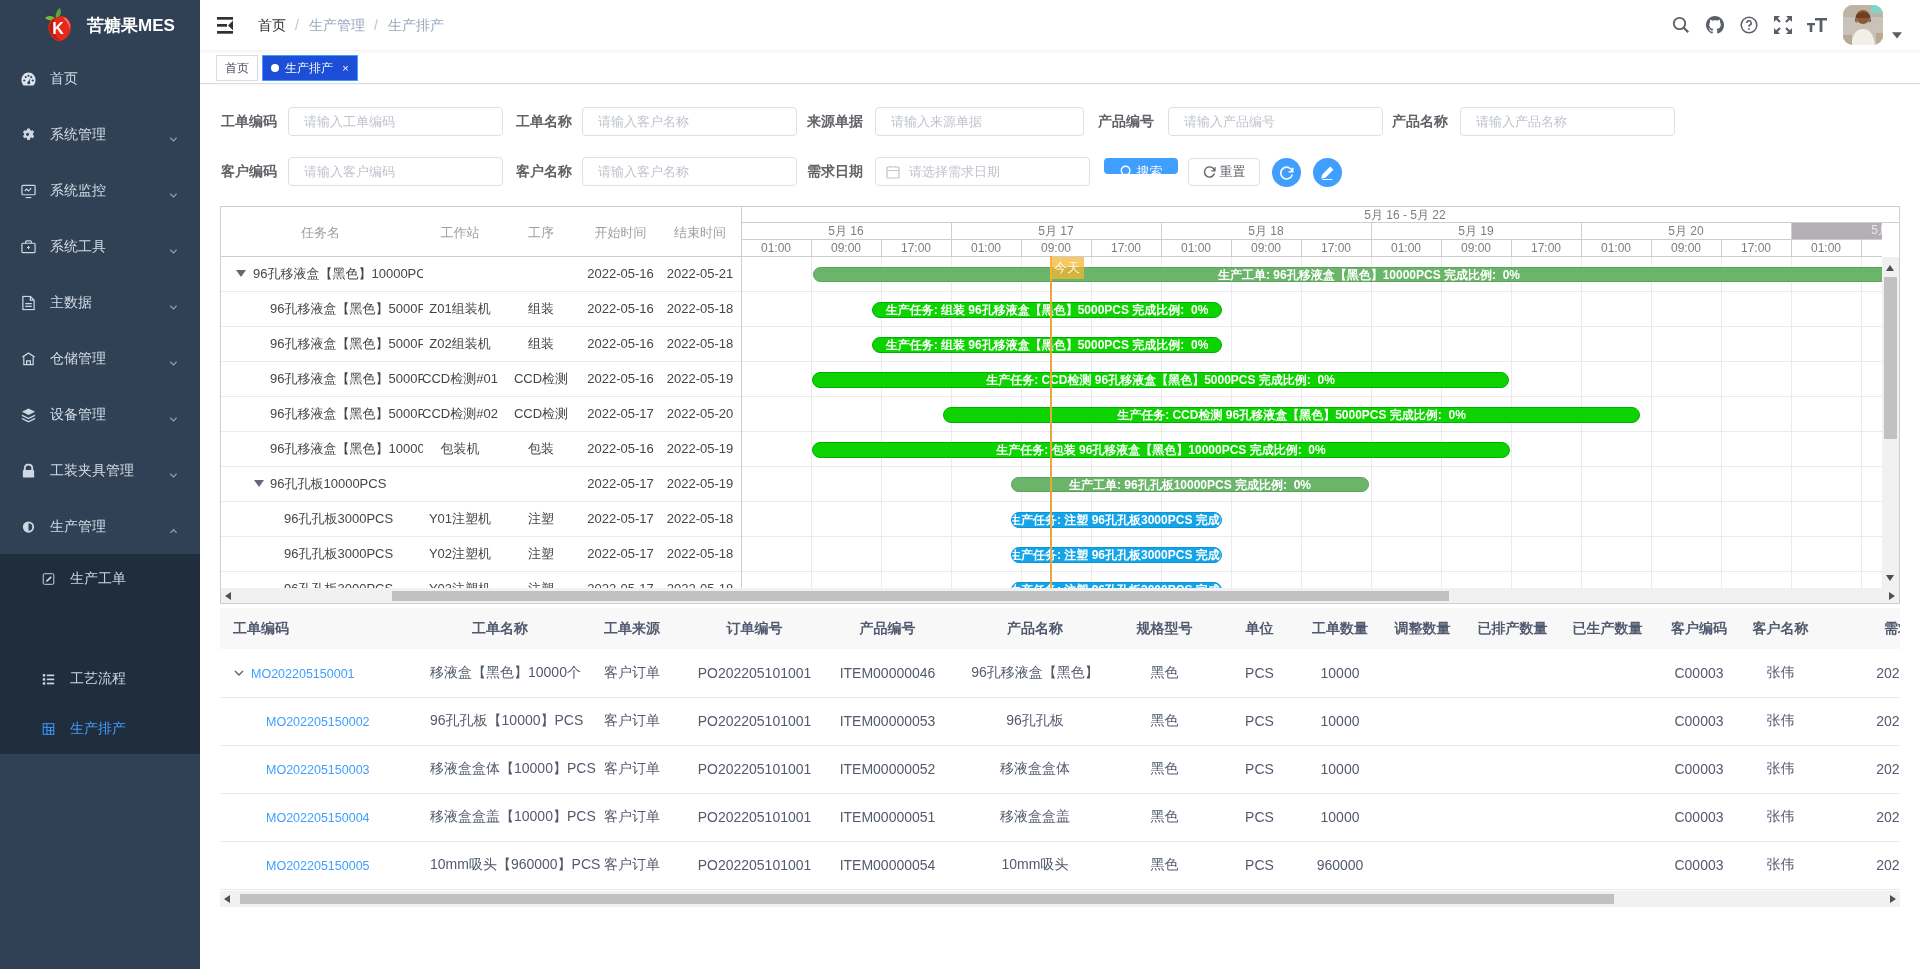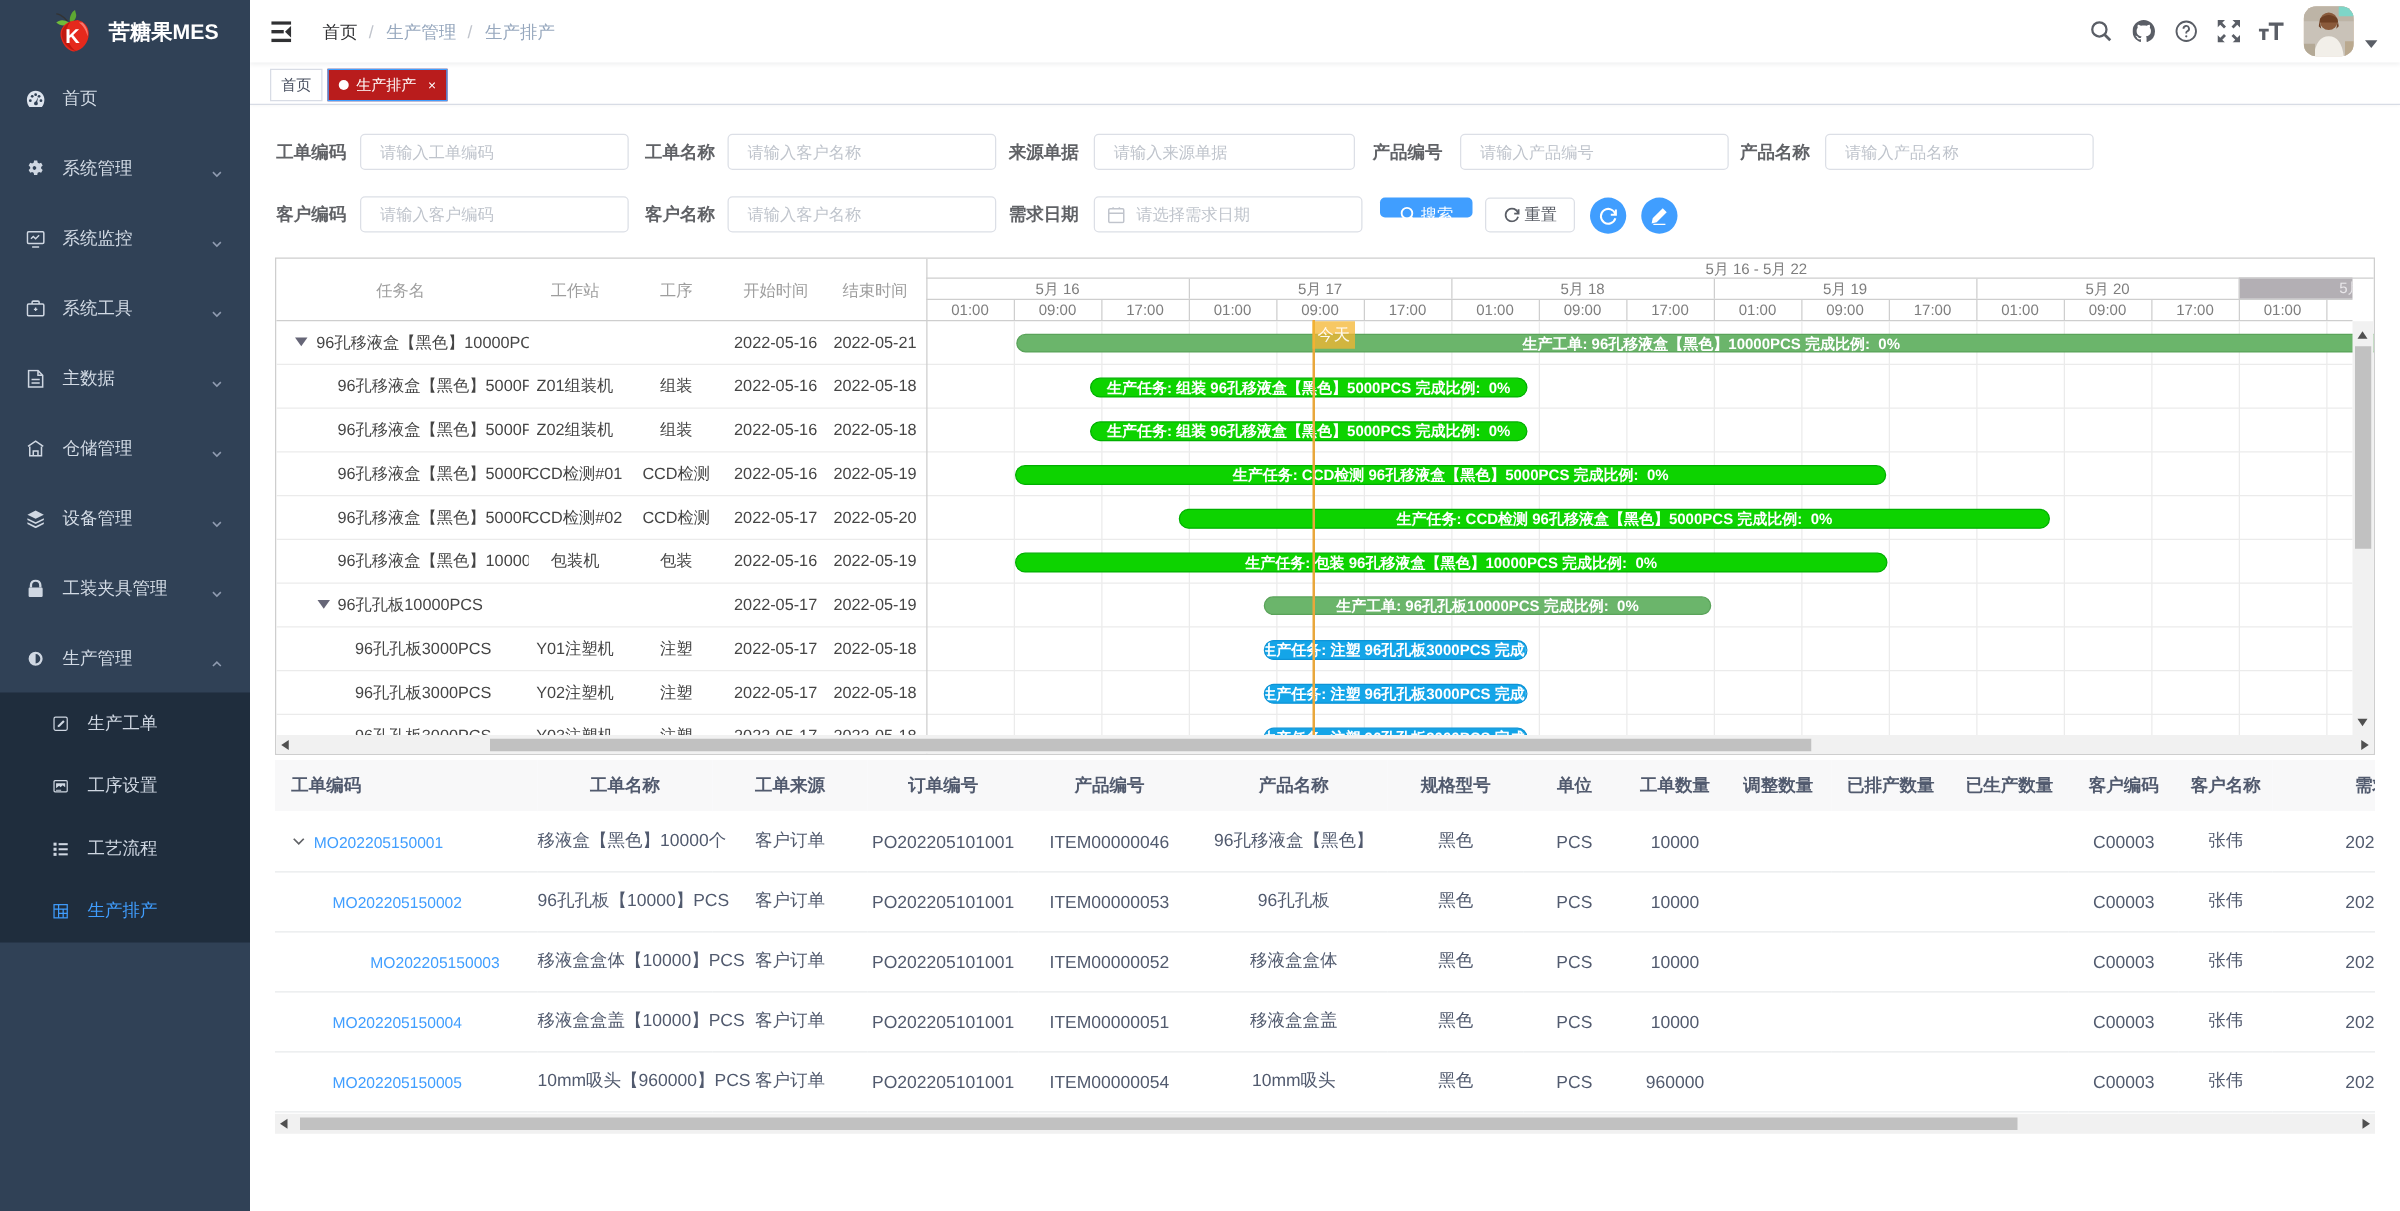--- a/index.html
+++ b/index.html
@@ -20,21 +20,21 @@
 .smi .ic { position:absolute; left:42px; top:50%; transform:translateY(-50%); width:13px; height:13px; }
 
 #navbar { position:absolute; left:200px; top:0; width:1720px; height:50px; background:#fff;
   box-shadow:0 1px 4px rgba(0,21,41,.08); z-index:20; }
 .bc { position:absolute; top:0; height:50px; line-height:50px; font-size:14px; }
 
 #tabsbar { position:absolute; left:200px; top:50px; width:1720px; height:34px; background:#fff;
   border-bottom:1px solid #d8dce5; box-shadow:0 1px 3px 0 rgba(0,0,0,.04); z-index:10; }
 .tag { position:absolute; top:5px; height:26px; line-height:25px; font-size:12px; padding:0 8px;
   border:1px solid #d8dce5; background:#fff; color:#495060; }
-.tag.on { background:#b91c1c; color:#fff; border-color:#409eff; }
+.tag.on { background:#1d4ed8; color:#fff; border-color:#409eff; }
 .tag.on .dot { display:inline-block; width:8px; height:8px; border-radius:50%; background:#fff;
   margin-right:6px; position:relative; top:0px; }
 
 .flabel { position:absolute; font-size:14px; font-weight:bold; color:#606266; height:28px; line-height:28px; }
 .finput { position:absolute; height:29px; border:1px solid #dcdfe6; border-radius:4px; background:#fff;
   font-size:13px; color:#bfc4cc; line-height:27px; padding-left:15px; }
 .btn-blue { position:absolute; background:#409eff; color:#fff; border-radius:4px; font-size:13px;
   text-align:center; }
 .btn-plain { position:absolute; background:#fff; color:#5a5e66; border:1px solid #dcdfe6; border-radius:4px;
   font-size:13px; text-align:center; }
@@ -168,28 +168,20 @@
         <path d="M1.5 6.5 L5 3 L8.5 6.5"></path>
       </svg>
   </div>
   <div class="sub">
     <div class="smi" style="top:0px">
       <svg class="ic" viewBox="0 0 16 16" fill="none" stroke="#cfd7e2" stroke-width="1.2">
           <rect x="1.5" y="1.5" width="13" height="13" rx="1.5"></rect>
           <path d="M10.5 4.5 l1.5 1.5 -5 5 -2 .5 .5-2 Z" fill="#cfd7e2" stroke="none"></path>
         </svg>
       <span class="lbl">生产工单</span>
-    </div>
-    <div class="smi" style="top:50px">
-      <svg class="ic" viewBox="0 0 16 16" fill="#cfd7e2">
-          <rect x="1.5" y="2.5" width="13" height="11" rx="1" fill="none" stroke="#cfd7e2" stroke-width="1.2"></rect>
-          <path d="M3.5 5 h9 v4 l-2.5-2 -2 2 -1.5-1.5 -3 2.5 Z"></path>
-          <path d="M3.5 11.5 h5 v1 h-5 z"></path>
-        </svg>
-      <span class="lbl">工序设置</span>
     </div>
     <div class="smi" style="top:100px">
       <svg class="ic" viewBox="0 0 16 16" fill="#cfd7e2">
           <rect x="1" y="2" width="3" height="3"></rect>
           <rect x="6" y="2.5" width="9" height="2"></rect>
           <rect x="1" y="7" width="3" height="3"></rect>
           <rect x="6" y="7.5" width="9" height="2"></rect>
           <rect x="1" y="12" width="3" height="3"></rect>
           <rect x="6" y="12.5" width="9" height="2"></rect>
         </svg>
@@ -519,21 +511,21 @@
 <td style="white-space:nowrap">PCS</td>
 <td style="white-space:nowrap">10000</td>
 <td style="white-space:nowrap"></td>
 <td style="white-space:nowrap"></td>
 <td style="white-space:nowrap"></td>
 <td style="white-space:nowrap">C00003</td>
 <td style="white-space:nowrap">张伟</td>
 <td style="white-space:nowrap">2022-05-25</td>
 </tr>
 <tr>
-<td style="text-align:center;padding-left:46px;white-space:nowrap"><span class="mo">MO202205150003</span></td>
+<td style="text-align:left;padding-left:46px;white-space:nowrap"><span class="mo">MO202205150003</span></td>
 <td style="white-space:nowrap">移液盒盒体【10000】PCS</td>
 <td style="white-space:nowrap">客户订单</td>
 <td style="white-space:nowrap">PO202205101001</td>
 <td style="white-space:nowrap">ITEM00000052</td>
 <td style="white-space:nowrap">移液盒盒体</td>
 <td style="white-space:nowrap">黑色</td>
 <td style="white-space:nowrap">PCS</td>
 <td style="white-space:nowrap">10000</td>
 <td style="white-space:nowrap"></td>
 <td style="white-space:nowrap"></td>

